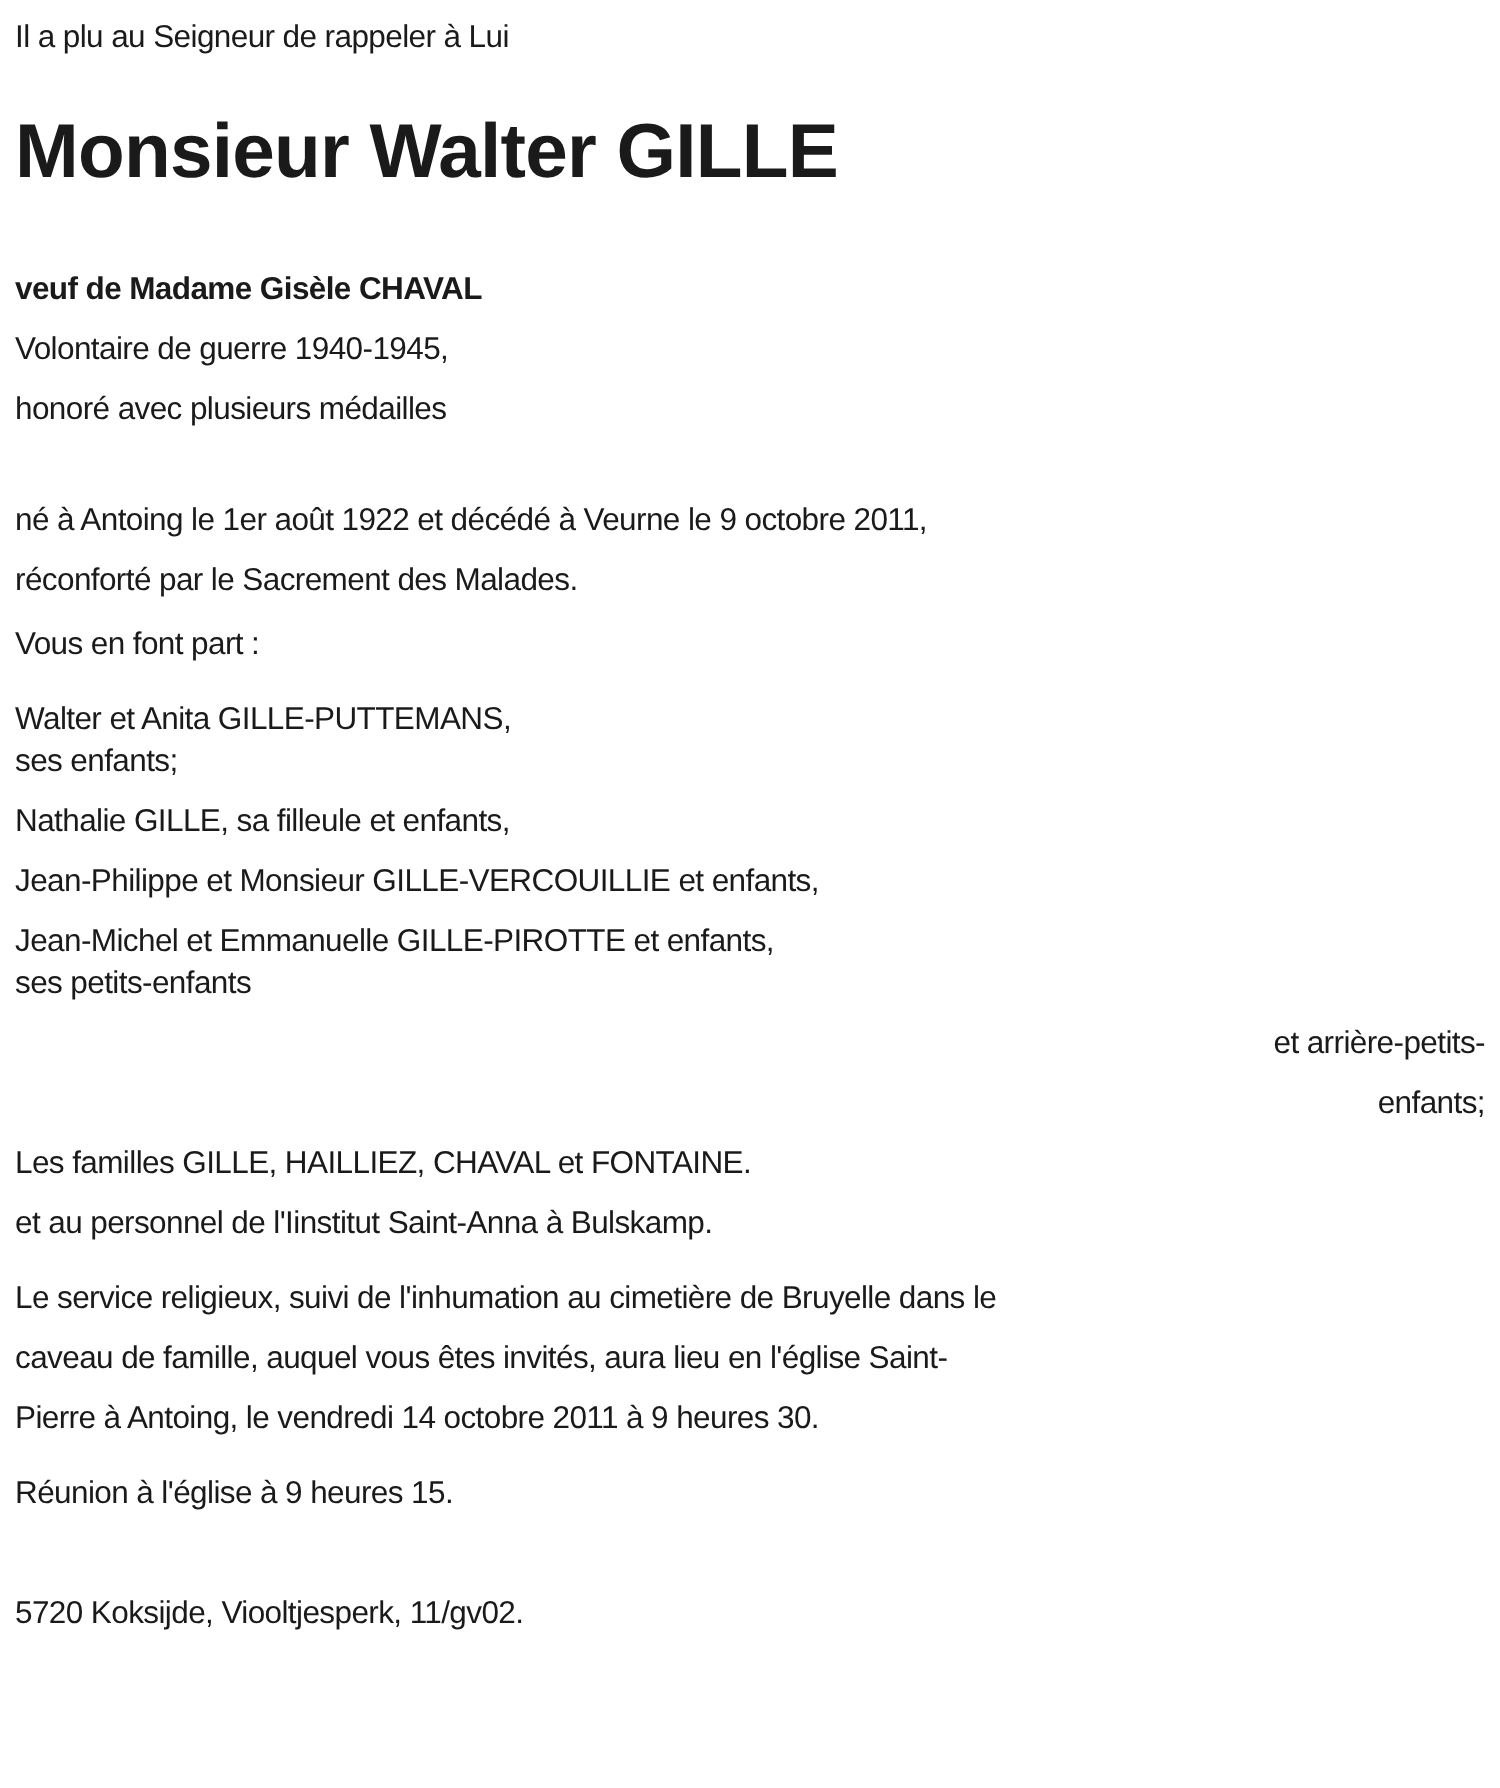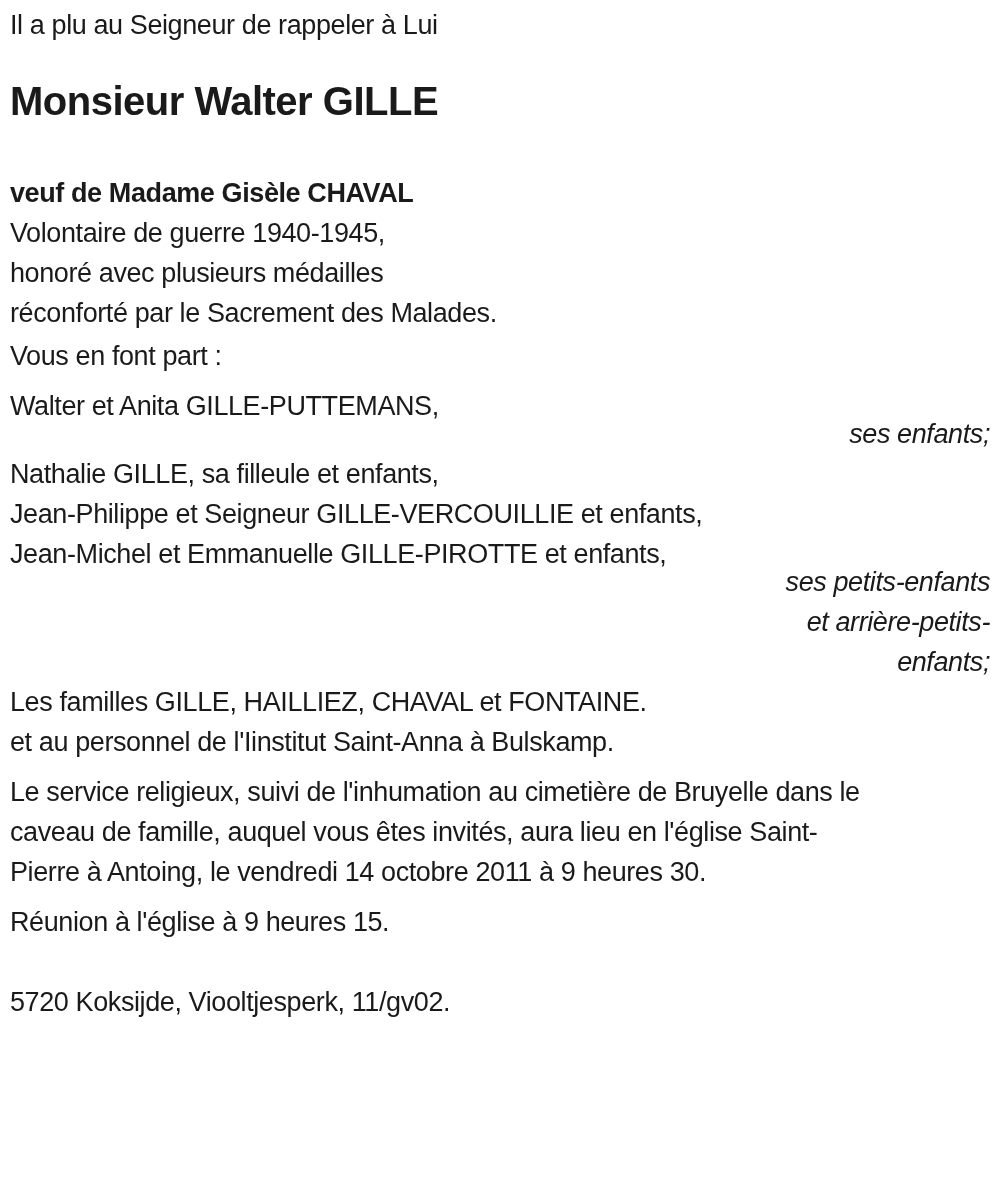--- a/index.html
+++ b/index.html
@@ -12,41 +12,38 @@
     height: 1192px;
     overflow: hidden;
     font-family: "Liberation Sans", "DejaVu Sans", sans-serif;
     color: #1a1a1a;
     -webkit-font-smoothing: antialiased;
   }
   .doc {
     padding: 5px 10px 0 10px;
   }
   .line {
-    font-size: 27px;
+    font-size: 21px;
     line-height: 40px;
     letter-spacing: -0.4px;
     white-space: nowrap;
   }
   h1.title {
-    font-size: 40px;
+    font-size: 51px;
     line-height: 44px;
     font-weight: bold;
     letter-spacing: -0.5px;
     margin: 34px 0 0 0;
     white-space: nowrap;
   }
   .right-label {
-    text-align: right;
-    font-style: italic;
     margin-top: -12px;
   }
   .right-label2 {
     text-align: right;
-    font-style: italic;
   }
   .mt-title-gap { margin-top: 50px; font-weight: bold; }
   .mt-para     { margin-top: 34px; }
   .mt-sm       { margin-top: 3px; }
   .mt-xs       { margin-top: 10px; }
   .mt-blank    { margin-top: 32px; }
   .mt-blank2   { margin-top: 40px; }
 </style>
 </head>
 <body style="color: rgb(26, 26, 26); background: rgb(255, 255, 255);">
@@ -54,29 +51,30 @@
 <div class="doc">
 
   <div class="line">Il a plu au Seigneur de rappeler à Lui</div>
 
   <h1 class="title">Monsieur Walter GILLE</h1>
 
   <div class="line mt-title-gap">veuf de Madame Gisèle CHAVAL</div>
   <div class="line">Volontaire de guerre 1940-1945,</div>
   <div class="line">honoré avec plusieurs médailles</div>
 
+  <div class="line mt-para">né à Antoing le 1er août 1922 et décédé à Veurne le 9 octobre 2011,</div>
   <div class="line">réconforté par le Sacrement des Malades.</div>
 
   <div class="line mt-sm">Vous en font part :</div>
 
   <div class="line mt-xs">Walter et Anita GILLE-PUTTEMANS,</div>
   <div class="line right-label">ses enfants;</div>
 
   <div class="line">Nathalie GILLE, sa filleule et enfants,</div>
-  <div class="line">Jean-Philippe et Seigneur GILLE-VERCOUILLIE et enfants,</div>
+  <div class="line">Jean-Philippe et Monsieur GILLE-VERCOUILLIE et enfants,</div>
   <div class="line">Jean-Michel et Emmanuelle GILLE-PIROTTE et enfants,</div>
 
   <div class="line right-label">ses petits-enfants</div>
   <div class="line right-label2">et arrière-petits-</div>
   <div class="line right-label2">enfants;</div>
 
   <div class="line">Les familles GILLE, HAILLIEZ, CHAVAL et FONTAINE.</div>
 
   <div class="line">et au personnel de l'Iinstitut Saint-Anna à Bulskamp.</div>
 

